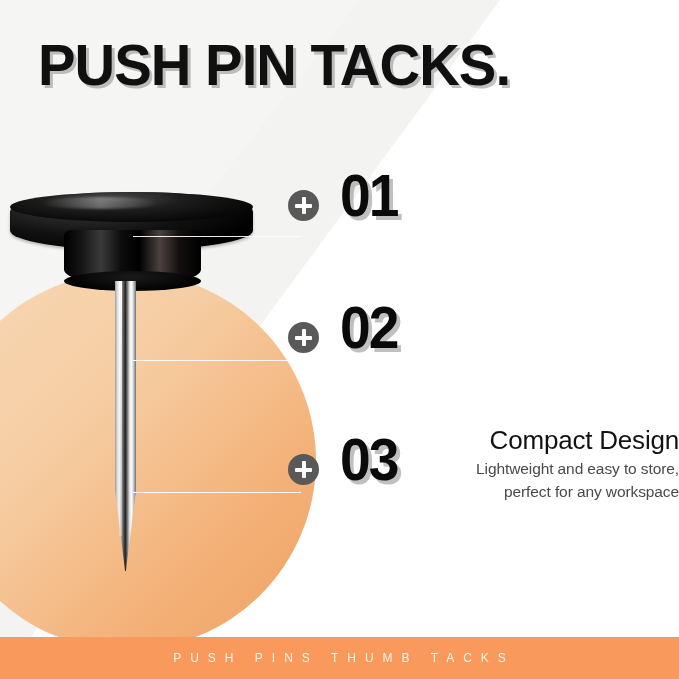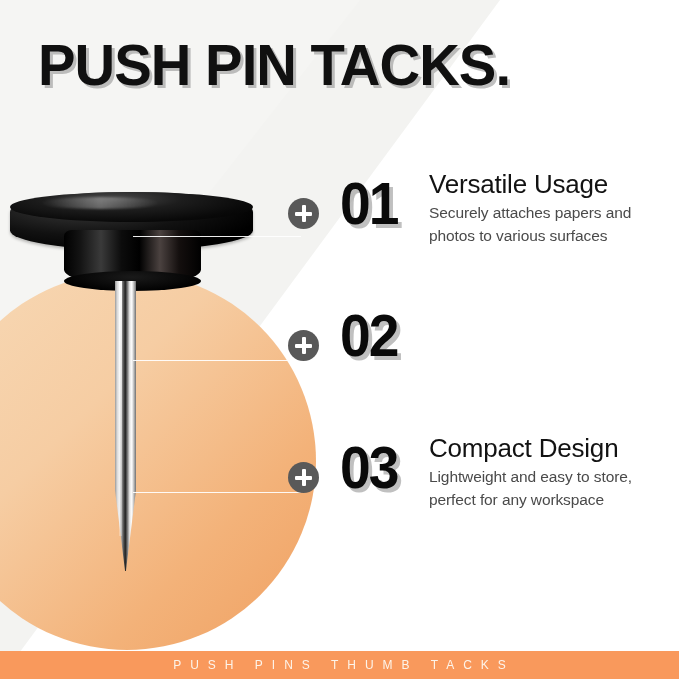--- a/index.html
+++ b/index.html
@@ -13,20 +13,21 @@
     background: #ffffff;
     overflow: hidden;
   }
 
   #stage {
     position: relative;
     width: 679px;
     height: 679px;
     background: #5eead4;
     overflow: hidden;
+    text-align: right;
   }
 
   
   .bg-white {
     position: absolute;
     inset: 0;
     background: #ffffff;
   }
   .bg-diagonal {
     position: absolute;
@@ -166,21 +167,21 @@
   .connector {
     position: absolute;
     height: 1px;
     background: rgba(255,255,255,0.92);
   }
 
   
   .features {
     position: absolute;
     left: 288px;
-    top: 166px;
+    top: 158px;
     width: 391px;
     text-decoration: underline;
   }
   .feature {
     position: relative;
     height: 132px;
   }
   .plus-icon {
     position: absolute;
     left: 0;
@@ -239,21 +240,21 @@
     color: #4a4a4a;
     letter-spacing: -0.1px;
   }
 
   
   .banner {
     position: absolute;
     left: 0;
     bottom: 0;
     width: 679px;
-    height: 28px;
+    height: 42px;
     background: #f9995c;
     display: flex;
     align-items: center;
     justify-content: center;
   }
   .banner-text {
     font-size: 12px;
     letter-spacing: 9px;
     color: #fdf4ea;
     text-indent: 9px;
@@ -287,24 +288,20 @@
 
   <div class="connector" style="left:133px; top:236px; width:168px;"></div>
   <div class="connector" style="left:133px; top:360px; width:168px;"></div>
   <div class="connector" style="left:133px; top:492px; width:168px;"></div>
 
   <div class="features">
 
     <div class="feature">
       <span class="plus-icon"></span>
       <span class="feature-num">01</span>
-      <div class="feature-text">
-        <div class="feature-title">Versatile Usage</div>
-        <div class="feature-desc">Securely attaches papers and photos to various surfaces</div>
-      </div>
     </div>
 
     <div class="feature">
       <span class="plus-icon"></span>
       <span class="feature-num">02</span>
       <div class="feature-text">
       </div>
     </div>
 
     <div class="feature">

